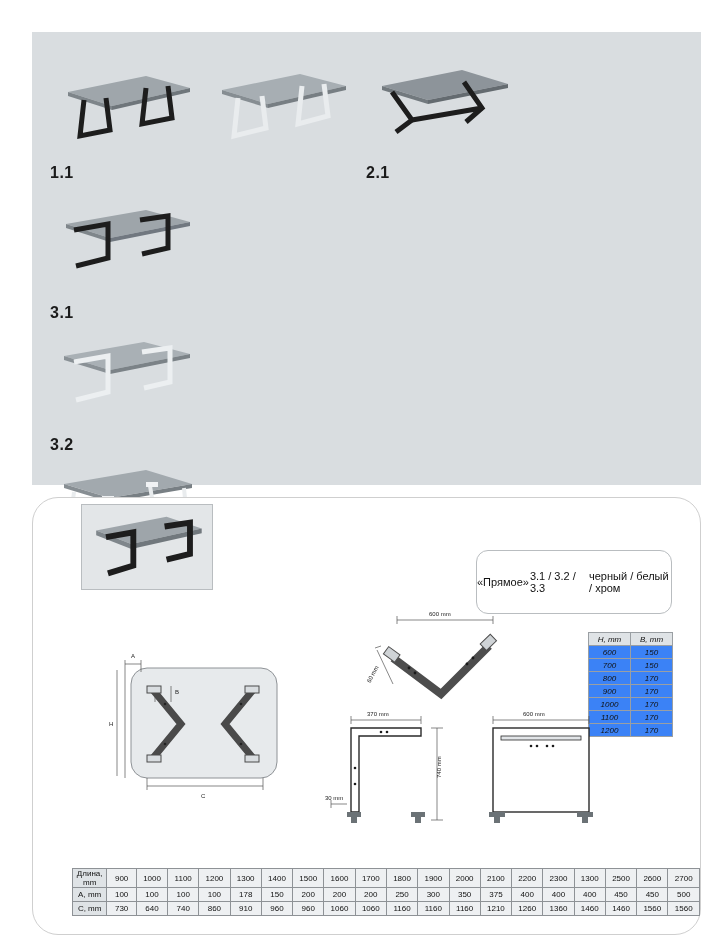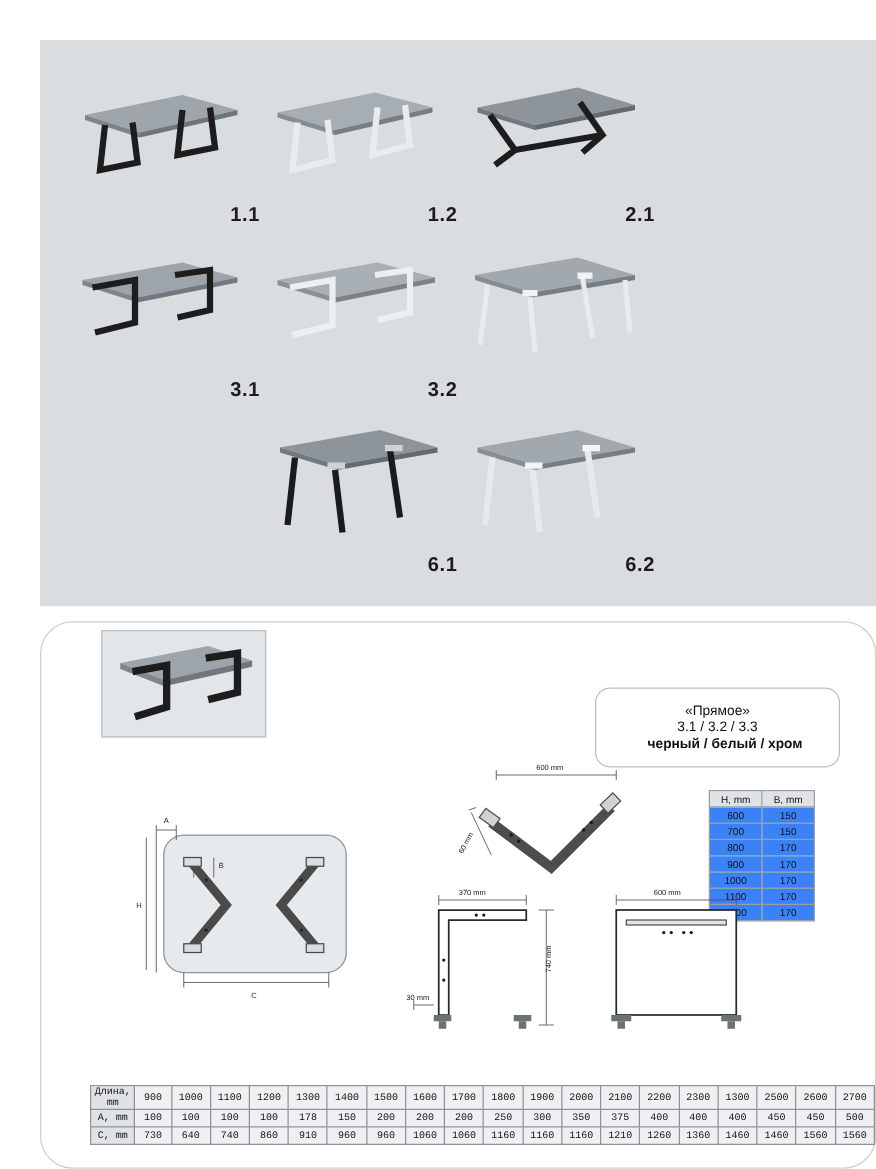--- a/index.html
+++ b/index.html
@@ -27,29 +27,29 @@
     height: 132px;
     position: relative;
   }
   .cell .art {
     position: absolute;
     left: 0; right: 0; top: 4px;
     height: 92px;
   }
   .cell .lbl {
     position: absolute;
-    left: 0; right: 0; bottom: 4px;
-    text-align: right;
+    left: 0; right: 16px; bottom: 4px;
+    text-align: left;
     font-weight: bold;
     font-size: 16px;
     color: #1b1b1b;
     letter-spacing: .5px;
   }
   .r1 { padding: 22px 0 0 18px; }
-  .r2 { padding: 8px 0 0 18px; }
+  .r2 { padding: 8px 0 0 18px; flex-direction: column; }
   .r3 { padding: 8px 0 0 176px; }
 
   
   #spec {
     position: absolute;
     left: 32px; top: 497px;
     width: 669px; height: 438px;
     background: #fff;
     border: 1px solid #cfcfcf;
     border-radius: 26px;
@@ -61,34 +61,35 @@
     background: #e3e6e8;
     border: 1px solid #b9bdc0;
   }
   #titlebox {
     position: absolute;
     right: 28px; top: 52px;
     width: 196px; height: 64px;
     border: 1px solid #b9bdc0;
     border-radius: 12px;
     display: flex;
-    flex-direction: column;
+    flex-direction: row;
     align-items: center;
     justify-content: center;
     gap: 1px;
   }
   #titlebox div { font-size: 11px; color: #111; }
-  #titlebox .t3 { font-weight: bold; margin-left: 12px; }
+  #titlebox .t3 { font-weight: normal; margin-left: 12px; }
 
   
   #hbtable {
     position: absolute;
-    right: 48px; top: 134px;
+    right: 27px; top: 134px;
     border-collapse: collapse;
     font-size: 8px;
+    font-style: italic;
   }
   #hbtable td, #hbtable th {
     border: 1px solid #9a9fa3;
     width: 42px; height: 13px;
     text-align: center;
     padding: 0;
     font-weight: normal;
     color: #111;
     background: #3b82f6;
   }
@@ -101,21 +102,20 @@
     border-collapse: collapse;
     font-size: 8px;
   }
   #lentable td {
     border: 1px solid #8e9296;
     height: 14px;
     text-align: center;
     padding: 0 1px;
     color: #111;
     background: #eef0f2;
-    font-family: Liberation Mono, monospace;
   }
   #lentable td.hdr { background: #dfe3e6; width: 38px; text-align: center; }
   #lentable td.val { width: 38px; }
 
   
   .dwg { position: absolute; }
   .dimtxt { font-size: 6px; fill: #222; }
 
   .topplan {
     left: 62px; top: 148px;
@@ -148,21 +148,20 @@
     <div class="cell">
       <svg class="art" viewBox="0 0 158 92">
         <polygon points="14,32 92,16 138,28 60,46" fill="#a7aeb3"></polygon>
         <polygon points="14,32 60,46 60,50 14,36" fill="#868d92"></polygon>
         <polygon points="60,46 138,28 138,32 60,50" fill="#777e83"></polygon>
         <g stroke="#e9ecee" stroke-width="5" fill="none">
           <path d="M30,40 L26,78 L58,70 L54,38"></path>
           <path d="M94,28 L90,66 L120,58 L116,26"></path>
         </g>
       </svg>
-      <div class="lbl">1.2</div>
     </div>
 
     <div class="cell">
       <svg class="art" viewBox="0 0 158 92">
         <polygon points="16,28 96,12 142,26 62,42" fill="#8d949a"></polygon>
         <polygon points="16,28 62,42 62,46 16,32" fill="#72797e"></polygon>
         <polygon points="62,42 142,26 142,30 62,46" fill="#646b70"></polygon>
         <g stroke="#1d1d1d" stroke-width="5" fill="none">
           <path d="M26,34 L46,62 L30,74"></path>
           <path d="M98,24 L116,50 L100,64"></path>

